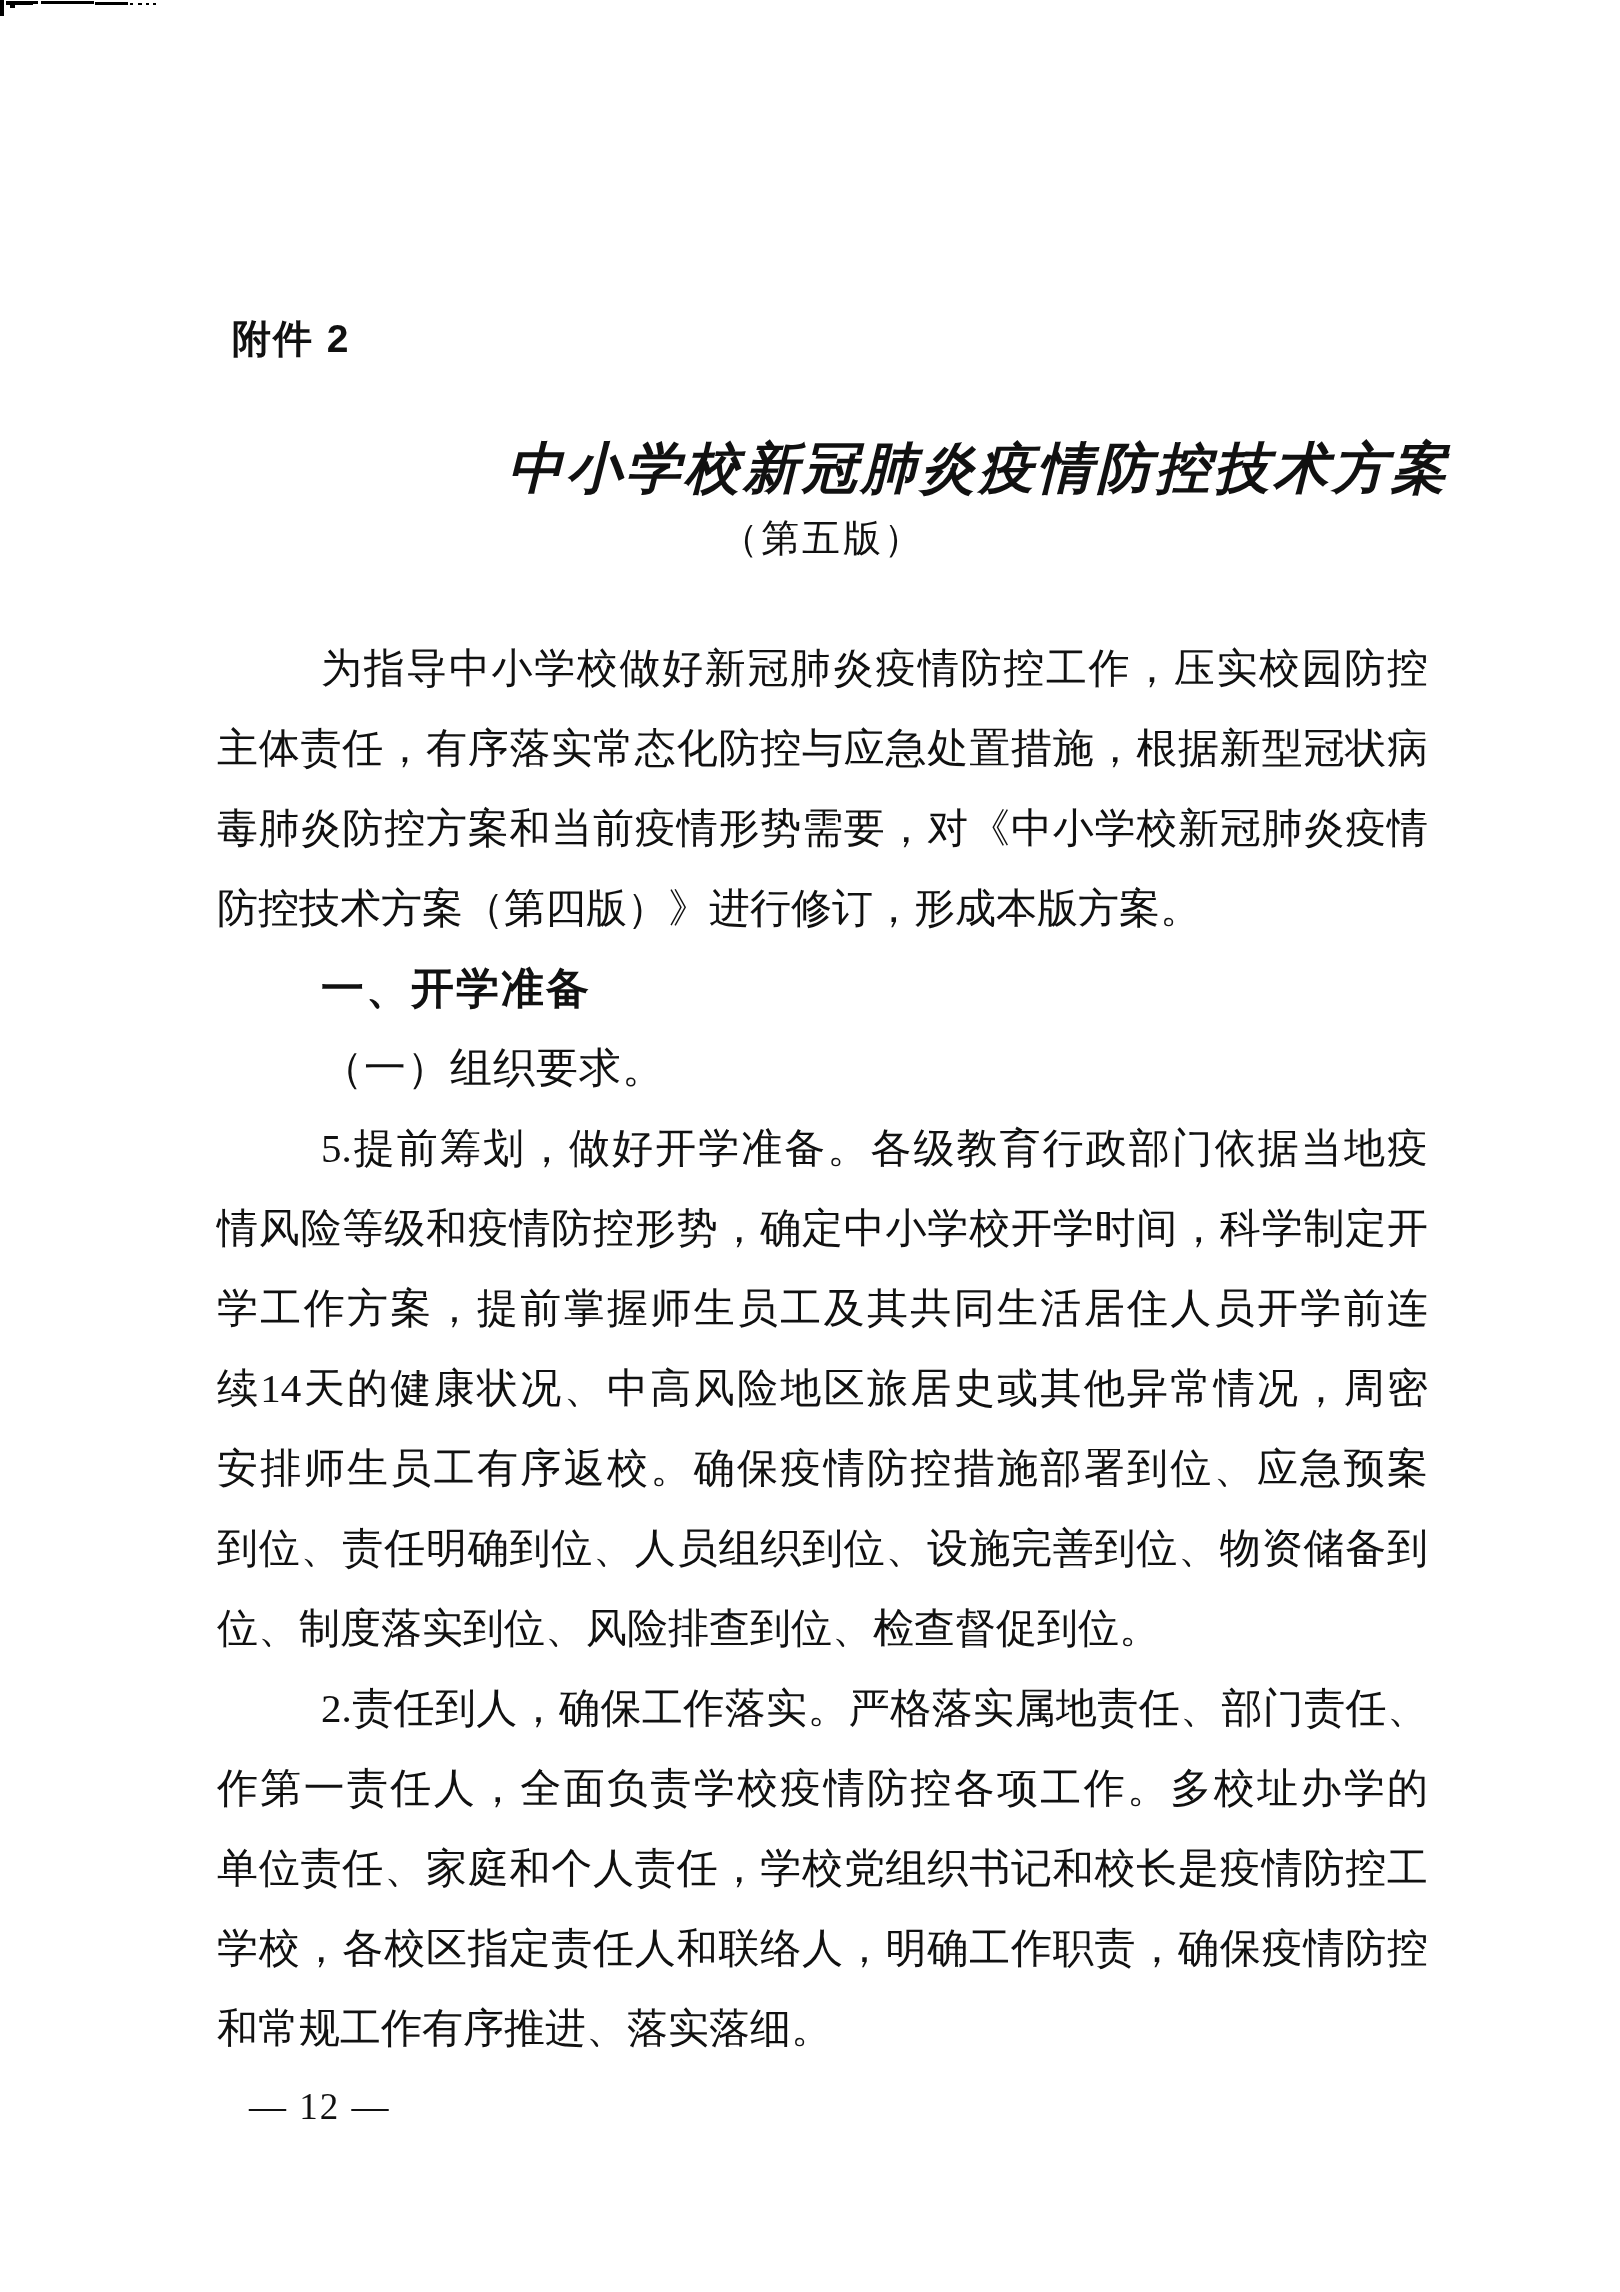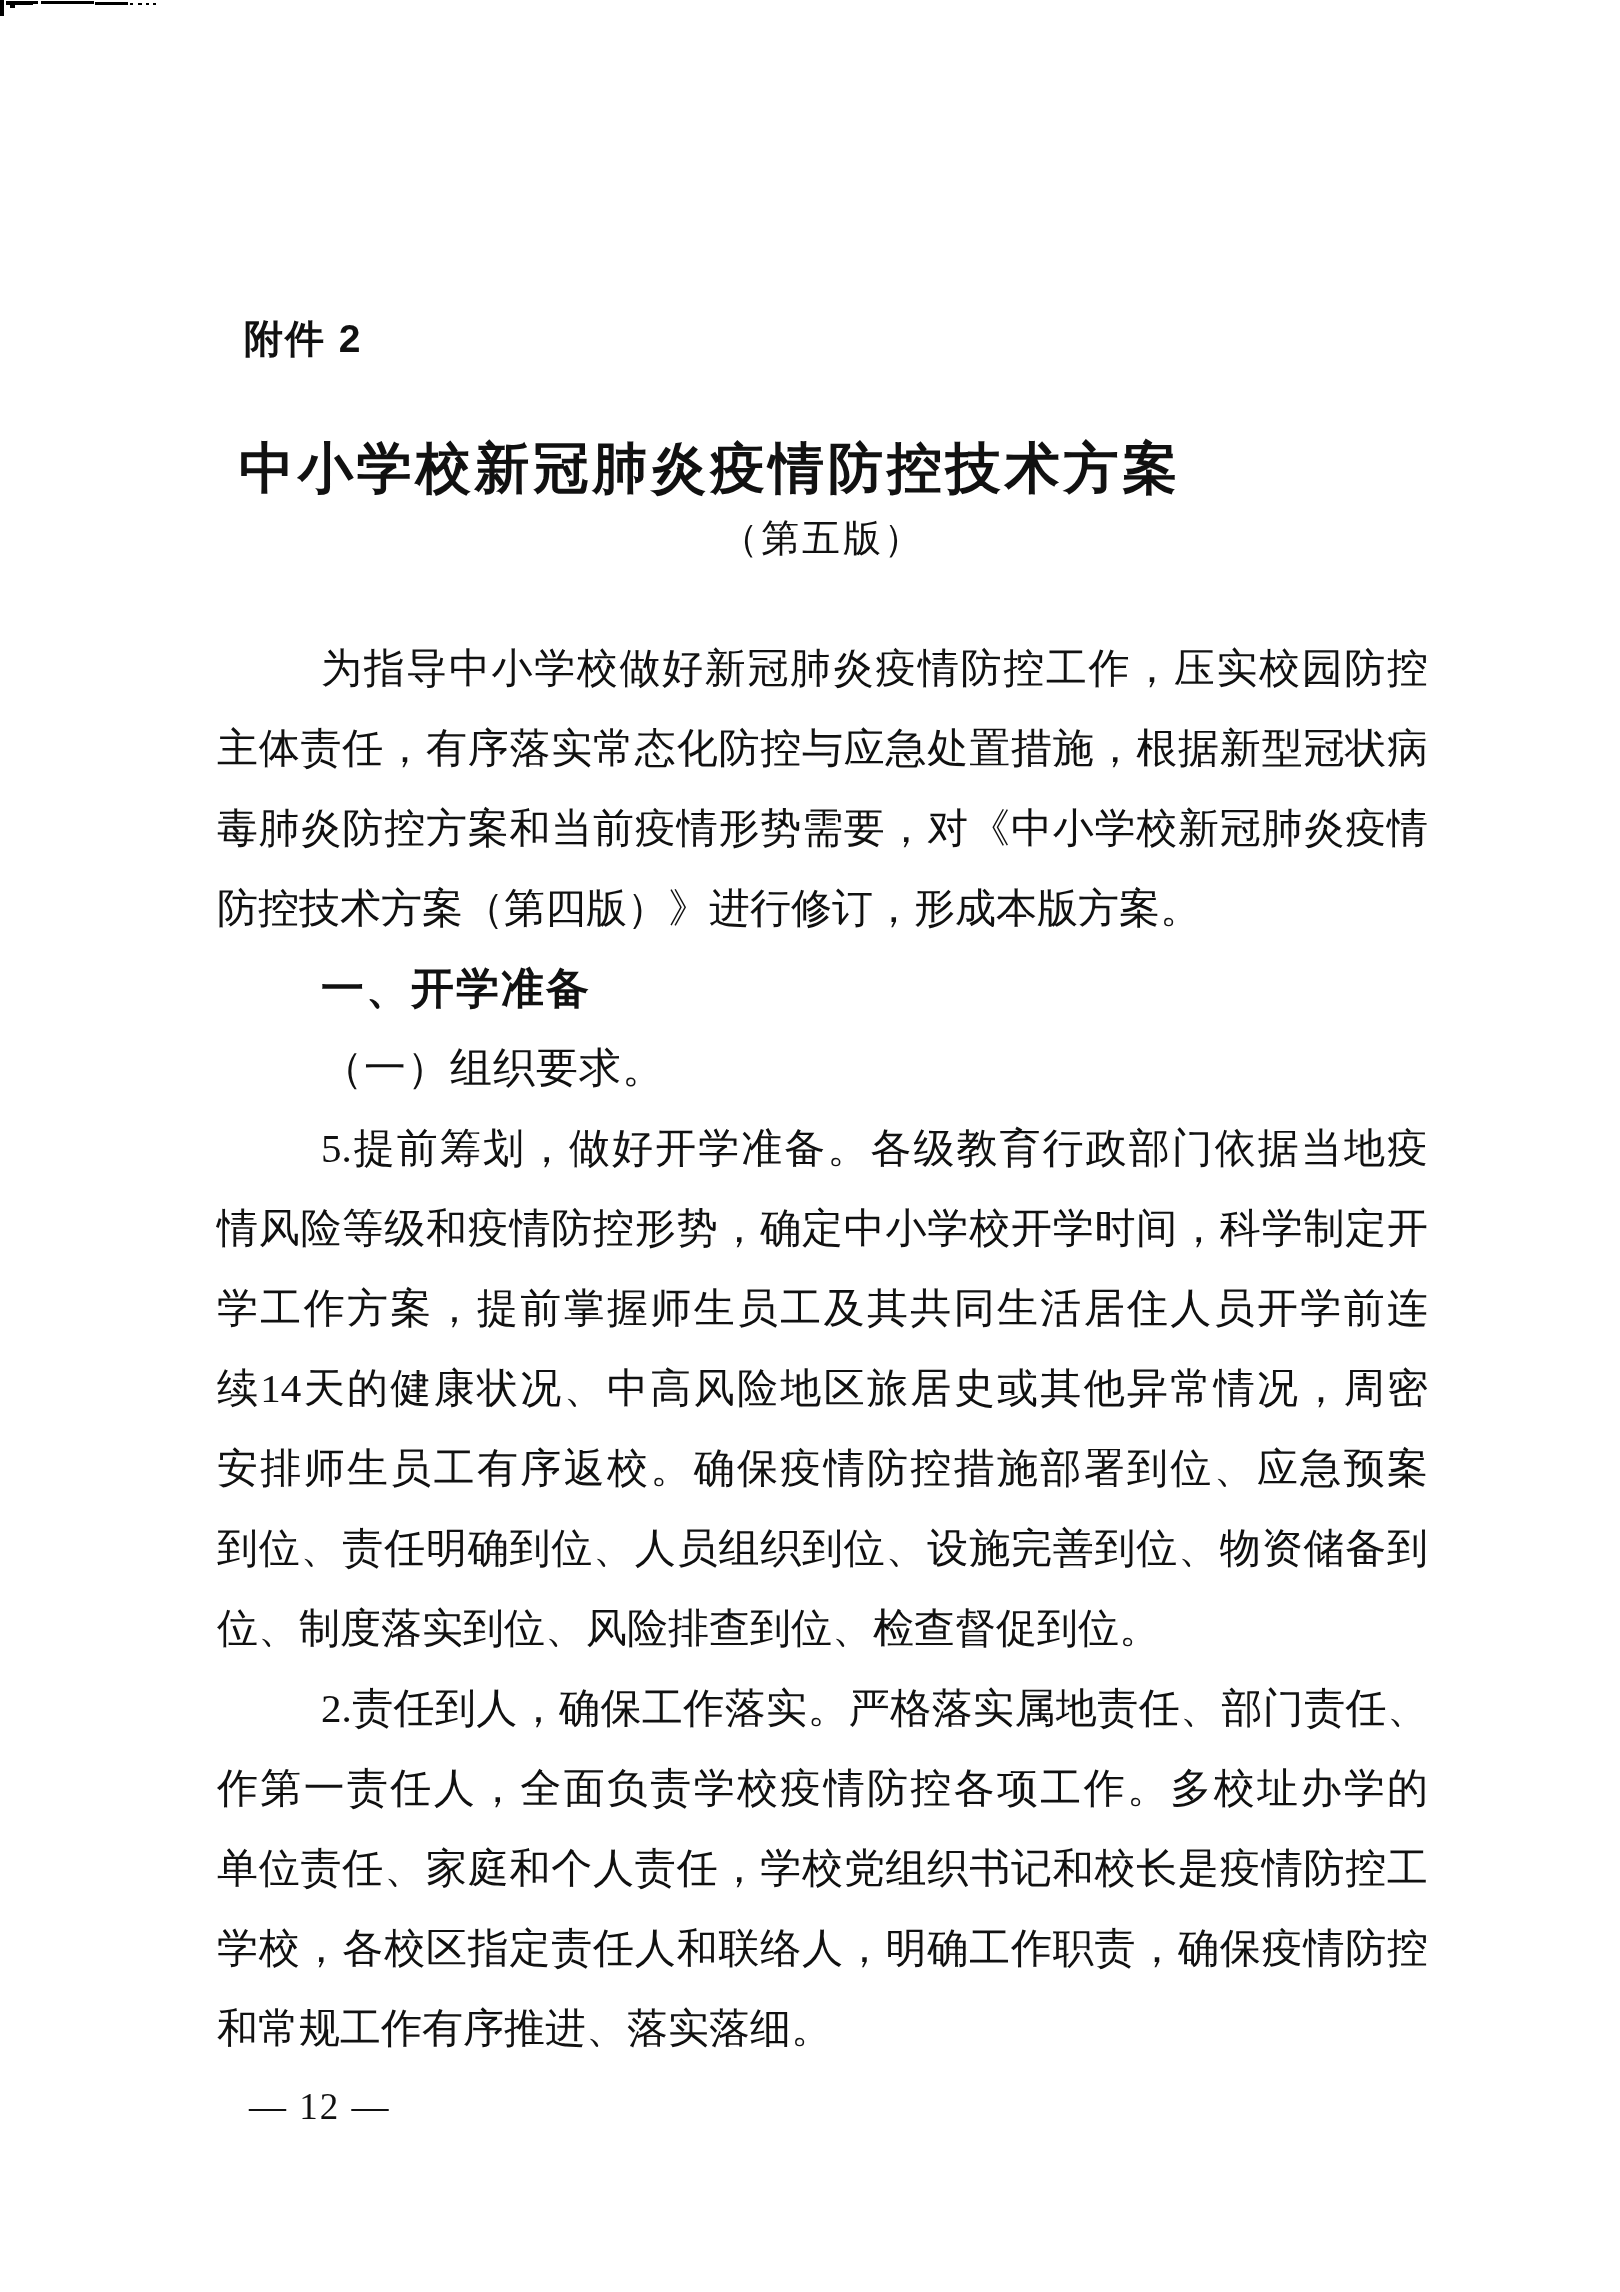--- a/index.html
+++ b/index.html
@@ -20,36 +20,37 @@
   .a4 { left: 31px;  top: 1px; width: 6.9px;  height: 2.9px; }
   .a5 { left: 41px;  top: 1px; width: 53px; height: 2.9px; }
   .a6 { left: 95px;  top: 2px; width: 33px; height: 2.9px; }
   .a7 { left: 130px; top: 2.9px; width: 2.9px;  height: 2px; }
   .a8 { left: 138px; top: 2.9px; width: 3.9px;  height: 2px; }
   .a9 { left: 146px; top: 2.9px; width: 2.9px;  height: 2px; }
   .a10{ left: 153px; top: 2.9px; width: 2.9px;  height: 2px; }
 
   .attachment {
     position: absolute;
-    left: 244px; top: 316px;
+    left: 232px; top: 316px;
     font-family: "Liberation Sans", "DejaVu Sans", sans-serif;
     font-weight: bold;
     font-size: 39px;
     line-height: 45px;
     letter-spacing: 2px;
   }
   .doc-title {
     position: absolute;
     left: 239px; top: 437px;
     width: 1211px;
-    text-align: left;
+    text-align: right;
     font-weight: bold;
     font-size: 55px;
     line-height: 63px;
     letter-spacing: 3.9px;
+    font-style: italic;
   }
   .doc-subtitle {
     position: absolute;
     left: 217px; top: 514px;
     width: 1211px;
     text-align: center;
     font-size: 38px;
     line-height: 49px;
     letter-spacing: 2.9px;
   }

